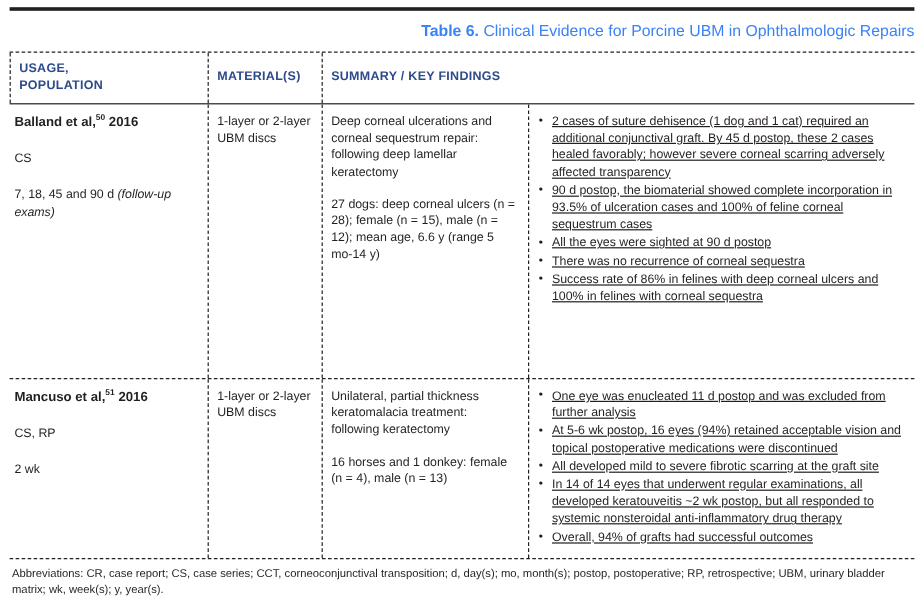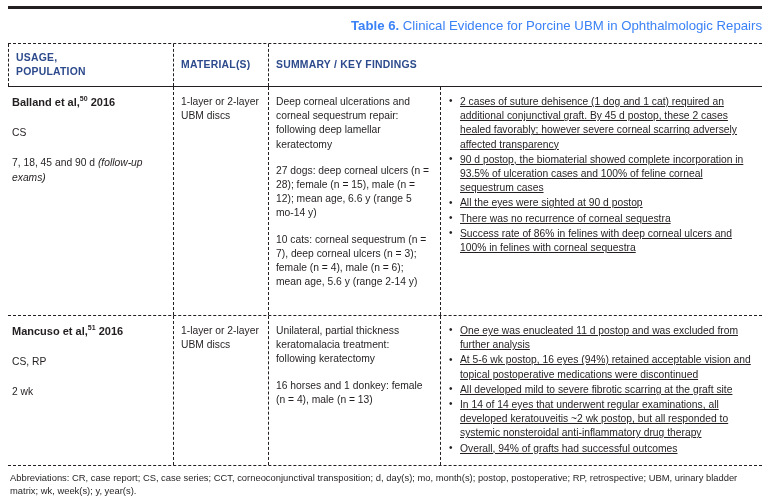--- a/index.html
+++ b/index.html
@@ -192,21 +192,20 @@
       <p class="src-line"><span>7, 18, 45 and 90 d </span><em>(follow-up exams)</em></p>
     </div>
 
     <div class="cell sep">
       <p class="para">1-layer or 2-layer UBM discs</p>
     </div>
 
     <div class="cell sep">
       <p class="para">Deep corneal ulcerations and corneal sequestrum repair: following deep lamellar keratectomy</p>
       <p class="para">27 dogs: deep corneal ulcers (n = 28); female (n = 15), male (n = 12);  mean age, 6.6 y (range 5 mo-14 y)</p>
-      <p class="para">10 cats: corneal sequestrum (n = 7), deep corneal ulcers (n = 3); female (n = 4), male (n = 6); mean age, 5.6 y (range 2-14 y)</p>
     </div>
 
     <div class="cell sep">
       <ul class="findings">
         <li>2 cases of suture dehisence (1 dog and 1 cat) required an additional conjunctival graft. By 45 d postop, these 2 cases healed favorably; however severe corneal scarring adversely affected transparency</li>
         <li>90 d postop, the biomaterial showed complete incorporation in 93.5% of ulceration cases and 100% of feline corneal sequestrum cases</li>
         <li>All the eyes were sighted at 90 d postop</li>
         <li>There was no recurrence of corneal sequestra</li>
         <li>Success rate of 86% in felines with deep corneal ulcers and 100% in felines with corneal sequestra</li>
       </ul>

